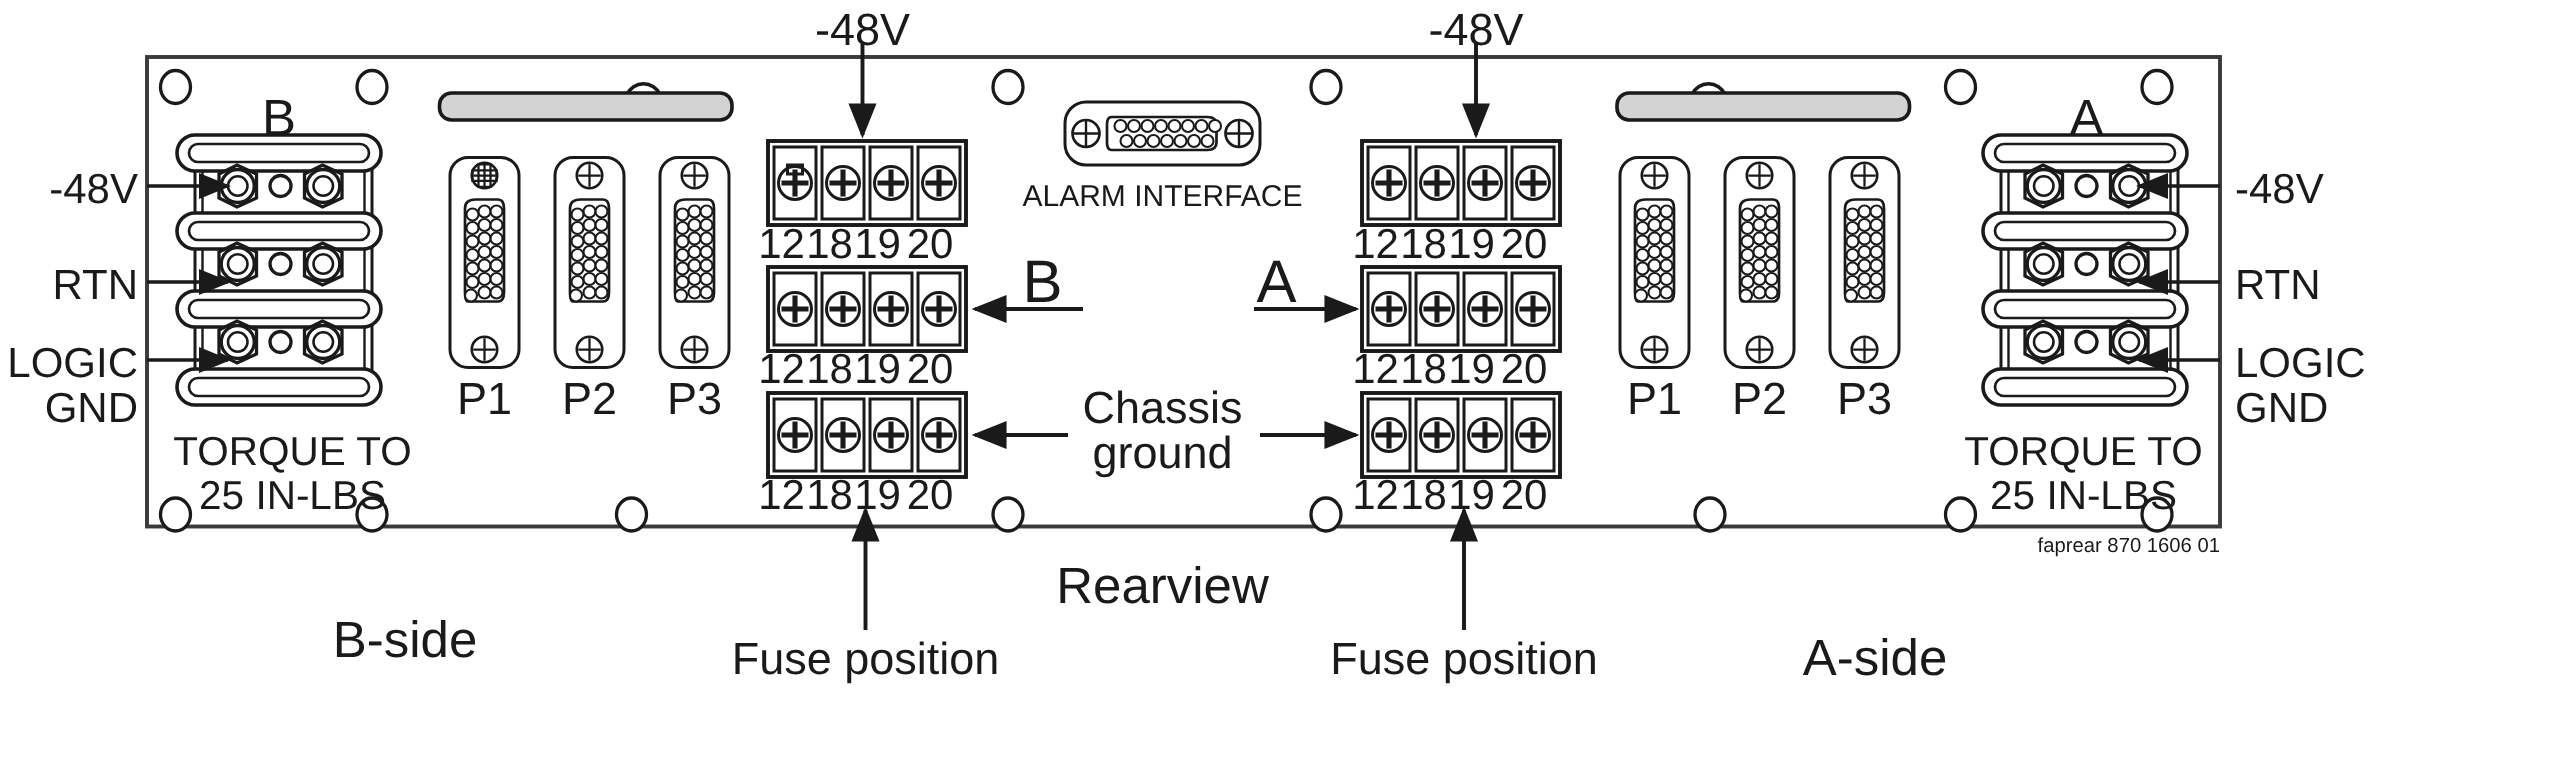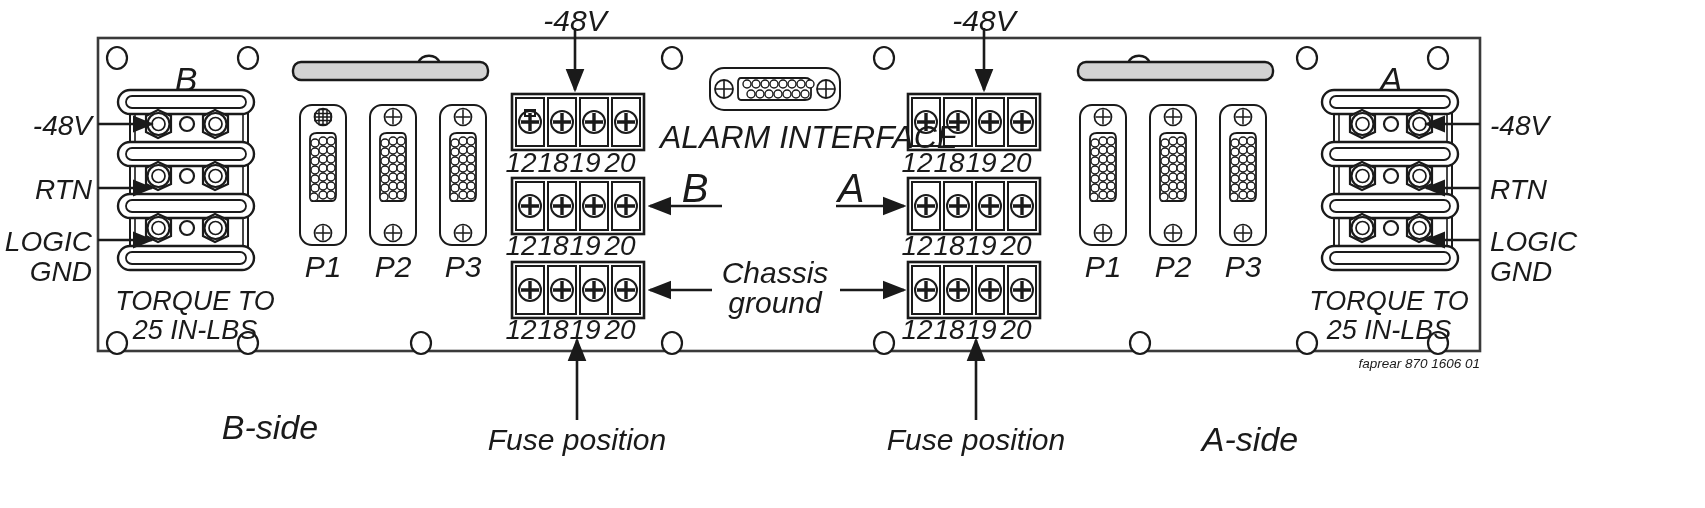--- a/index.html
+++ b/index.html
@@ -1,20 +1,20 @@
 <!DOCTYPE html>
 <html><head>
 <meta charset="utf-8">
 <style>
   html,body{margin:0;padding:0;background:#ffffff;}
   body{width:1705px;height:508px;font-family:"Liberation Sans",sans-serif;color:#1a1a1a;overflow:hidden;}
-  #stage{position:relative;width:1705px;height:432px;font-style:italic;}
+  #stage{position:relative;width:1705px;height:432px;}
   #stage svg{position:absolute;left:0;top:0;}
   .lbl{position:absolute;font-family:"Liberation Sans",sans-serif;color:#1a1a1a;white-space:pre;line-height:1.02;}
-  .t26{font-size:32px;}
+  .t26{font-size:20px;}
   .t27{font-size:27px;}
   .t28{font-size:28px;}
   .t30{font-size:30px;}
   .t34{font-size:34px;}
   .t40{font-size:40px;}
   .t13{font-size:13.5px;}
   .ctr{text-align:center;}
   .rt{text-align:right;}
 </style>
 </head>
@@ -579,19 +579,20 @@
 
 <div class="lbl t40 ctr" style="left:672px;top:168px;width:46px;">B</div>
 <div class="lbl t40 ctr" style="left:828px;top:168px;width:46px;">A</div>
 
 <div class="lbl t30 ctr" style="left:700px;top:288px;width:150px;">ground</div>
 <div class="lbl t30 ctr" style="left:700px;top:258px;width:150px;">Chassis</div>
 
 <div class="lbl t30 ctr" style="left:467px;top:425px;width:220px;">Fuse position</div>
 <div class="lbl t30 ctr" style="left:866px;top:425px;width:220px;">Fuse position</div>
 
+<div class="lbl t34 ctr" style="left:645px;top:374px;width:260px;">Rearview</div>
 
 <div class="lbl t13 rt" style="left:1230px;top:357px;width:250px;">faprear 870 1606 01</div>
 
 <div class="lbl t34 ctr" style="left:160px;top:410px;width:220px;">B-side</div>
 <div class="lbl t34 ctr" style="left:1140px;top:410px;width:220px;margin-top:12px;">A-side</div>
 
 </div>
 
 </body></html>

